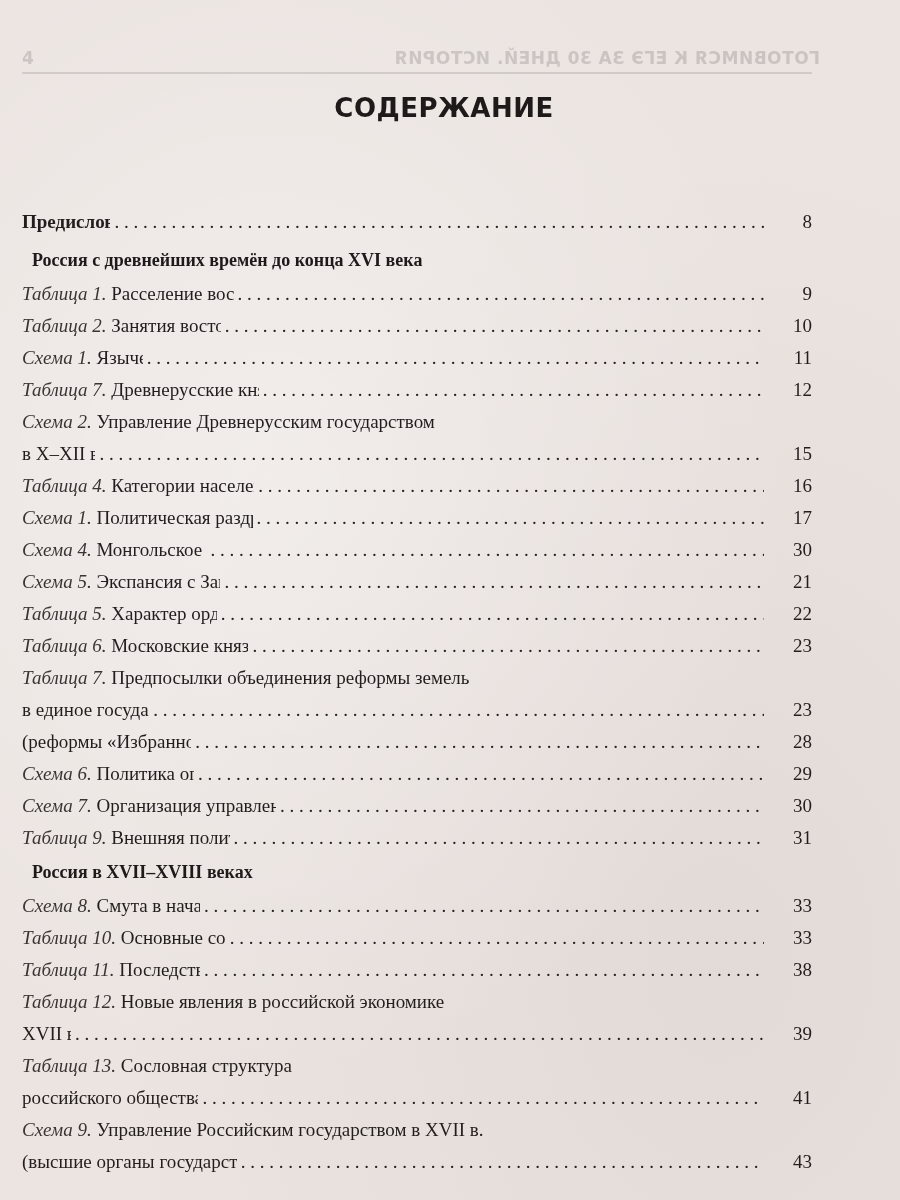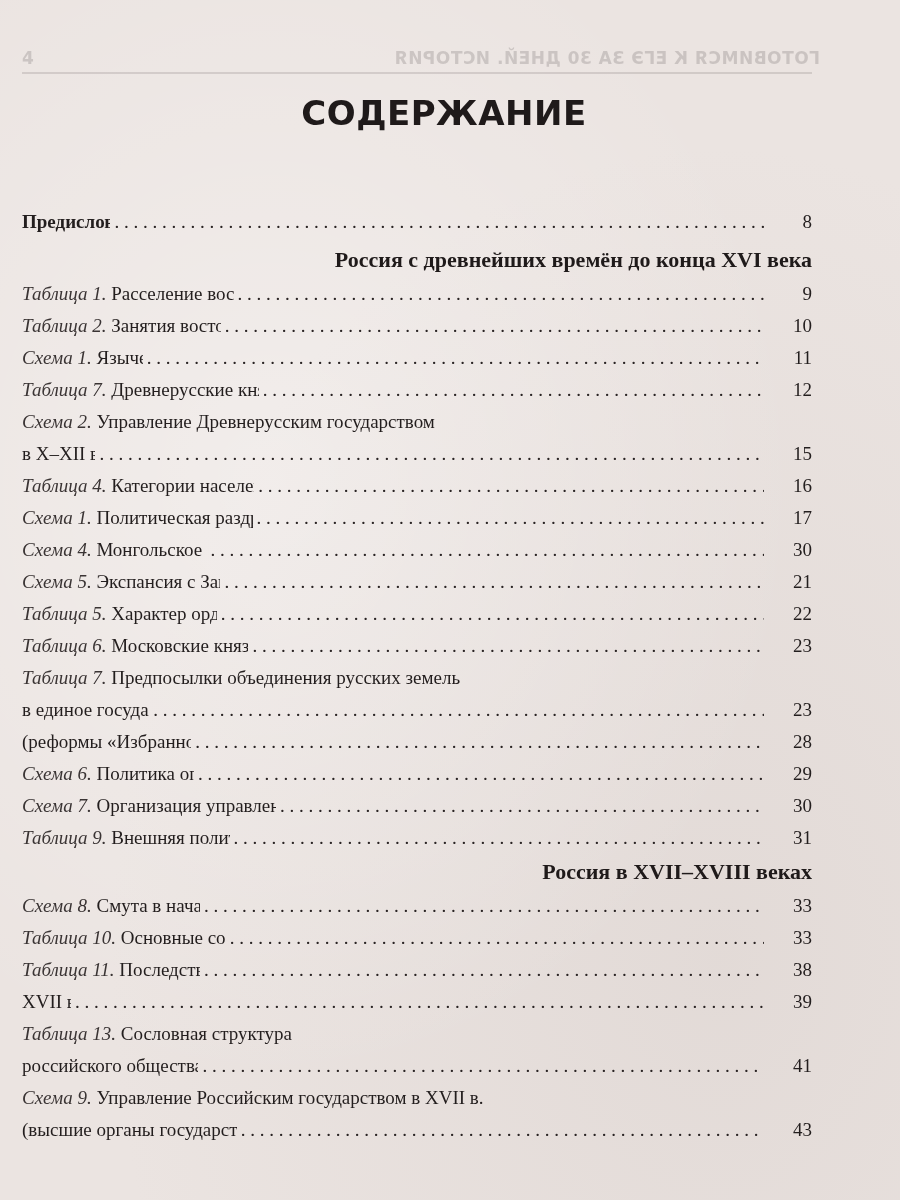--- a/index.html
+++ b/index.html
@@ -57,21 +57,21 @@
       color: rgba(120,110,110,0.28);
     }
     .title {
       position: absolute;
       left: 0;
       width: 888px;
       top: 93px;
       text-align: center;
       font-family: "DejaVu Sans", sans-serif;
       font-weight: bold;
-      font-size: 34px;
+      font-size: 26px;
       letter-spacing: 0.5px;
       color: #1f1a1a;
     }
     .toc {
       position: absolute;
       left: 22px;
       top: 206px;
       width: 790px;
     }
     .row {
@@ -111,24 +111,24 @@
     .row .page-num {
       flex: 0 0 44px;
       text-align: right;
       color: #231e1e;
     }
     .row.bold .text { font-weight: bold; }
     .section-heading {
       height: 36px;
       line-height: 36px;
       font-weight: bold;
-      font-size: 22px;
+      font-size: 18px;
       font-family: "Liberation Serif", "DejaVu Serif", serif;
       color: #1f1a1a;
-      text-align: right;
+      text-align: left;
       padding-left: 10px;
     }
     .spacer-s { height: 4px; }
   </style>
 </head>
 <body>
 
 <div class="page">
 
   <div class="ghost-header">ГОТОВИМСЯ К ЕГЭ ЗА 30 ДНЕЙ. ИСТОРИЯ</div>
@@ -201,21 +201,21 @@
           <span class="label-wrap"><span class="kind">Таблица 5.</span> <span class="text">Характер ордынского ига</span></span>
           <span class="dots"></span>
           <span class="page-num">22</span>
         </div>
         <div class="row">
           <span class="label-wrap"><span class="kind">Таблица 6.</span> <span class="text">Московские князья и их политика</span></span>
           <span class="dots"></span>
           <span class="page-num">23</span>
         </div>
         <div class="row">
-          <span class="label-wrap"><span class="kind">Таблица 7.</span> <span class="text">Предпосылки объединения русских земель</span></span>
+          <span class="label-wrap"><span class="kind">Таблица 7.</span> <span class="text">Предпосылки объединения реформы земель</span></span>
         </div>
         <div class="row">
           <span class="label-wrap"><span class="text">в единое государство</span></span>
           <span class="dots"></span>
           <span class="page-num">23</span>
         </div>
         <div class="row">
           <span class="label-wrap"><span class="text">(реформы «Избранной рады»)</span></span>
           <span class="dots"></span>
           <span class="page-num">28</span>
@@ -243,20 +243,23 @@
         </div>
         <div class="row">
           <span class="label-wrap"><span class="kind">Таблица 10.</span> <span class="text">Основные события Смуты</span></span>
           <span class="dots"></span>
           <span class="page-num">33</span>
         </div>
         <div class="row">
           <span class="label-wrap"><span class="kind">Таблица 11.</span> <span class="text">Последствия Смуты</span></span>
           <span class="dots"></span>
           <span class="page-num">38</span>
+        </div>
+        <div class="row">
+          <span class="label-wrap"><span class="kind">Таблица 12.</span> <span class="text">Новые явления в российской экономике</span></span>
         </div>
         <div class="row">
           <span class="label-wrap"><span class="text">XVII в.</span></span>
           <span class="dots"></span>
           <span class="page-num">39</span>
         </div>
         <div class="row">
           <span class="label-wrap"><span class="kind">Таблица 13.</span> <span class="text">Сословная структура</span></span>
         </div>
         <div class="row">

